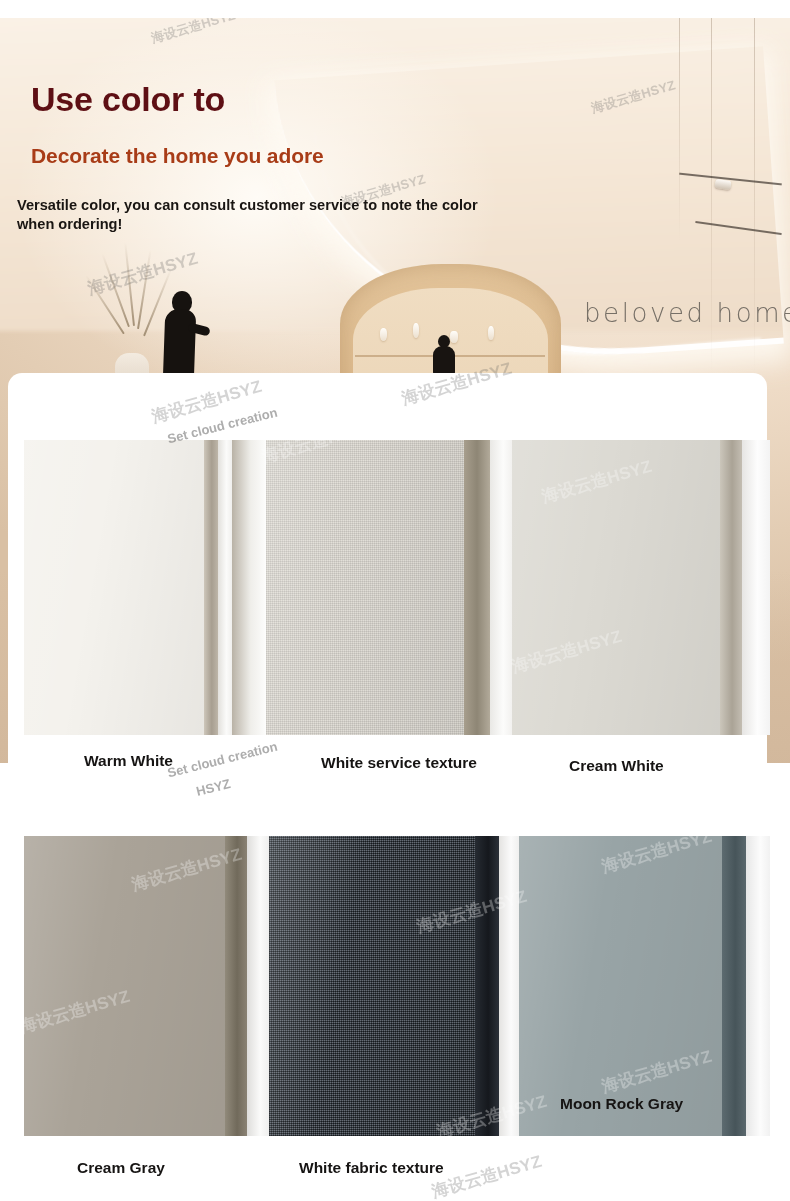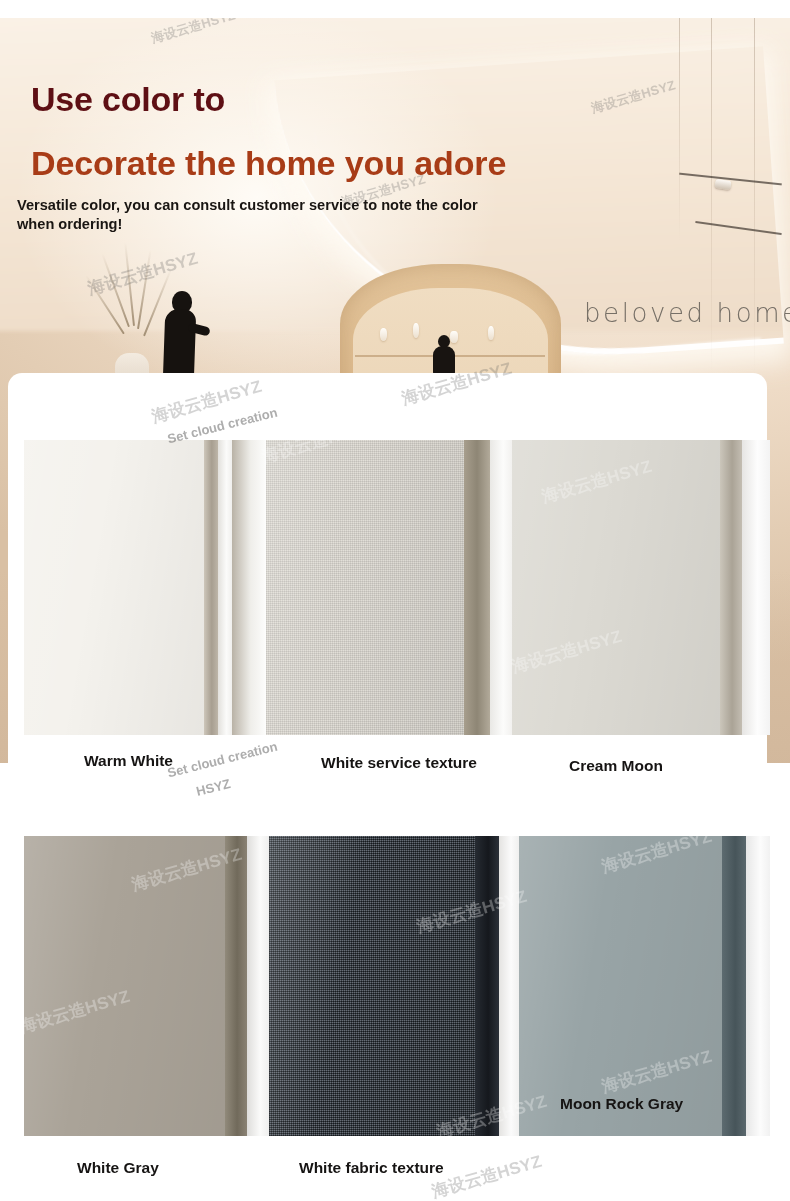--- a/index.html
+++ b/index.html
@@ -192,21 +192,21 @@
   
   .hero-text{ position:absolute; left:0; top:18px; width:790px; z-index:12; }
   .h1{
     position:absolute; left:31px; top:62px;
     font-size:34px; font-weight:700; letter-spacing:-.2px;
     color:#5e0f14;
     white-space:nowrap;
   }
   .h2{
     position:absolute; left:31px; top:126px;
-    font-size:34px; font-weight:700; letter-spacing:-.1px;
+    font-size:21px; font-weight:700; letter-spacing:-.1px;
     color:#a83c17;
     white-space:nowrap;
   }
   .sub{
     position:absolute; left:17px; top:178px;
     width:480px;
     font-size:14.6px; font-weight:700; line-height:1.33;
     color:#191512;
   }
   .beloved{
@@ -398,21 +398,21 @@
       <div class="face" style="background:#dcdad3;">
         <div class="sheen"></div>
       </div>
       <div class="edge" style="width:22px; background:linear-gradient(90deg,#cbc6bb,#aaa396 55%,#c3bdb2);"></div>
       <div class="hl" style="width:28px; background:linear-gradient(90deg,#e6e5e3,#fdfdfd 55%,#f3f3f3);"></div>
     </div>
   </div>
 
   <div class="label" style="left:84px;  top:752px;">Warm White</div>
   <div class="label" style="left:321px; top:754px;">White service texture</div>
-  <div class="label" style="left:569px; top:757px;">Cream Moon</div>
+  <div class="label" style="left:569px; top:757px;">Cream White</div>
 
   <div class="swatch-row row2">
 
     <div class="swatch" style="left:24px; width:245px;">
       <div class="face" style="background:#aaa398;">
         <div class="sheen"></div>
       </div>
       <div class="edge" style="width:22px; background:linear-gradient(90deg,#918a7b,#716a5b 55%,#8a8274);"></div>
       <div class="hl" style="width:22px; background:linear-gradient(90deg,#dedddb,#fbfbfa 60%,#efefee);"></div>
     </div>
@@ -428,21 +428,21 @@
 
     <div class="swatch" style="left:519px; width:251px;">
       <div class="face" style="background:#98a4a6;">
         <div class="sheen"></div>
       </div>
       <div class="edge" style="width:24px; background:linear-gradient(90deg,#5d6b70,#47555a 55%,#5a686d);"></div>
       <div class="hl" style="width:24px; background:linear-gradient(90deg,#e7e7e7,#fcfcfc 60%,#f1f1f1);"></div>
     </div>
   </div>
 
-  <div class="label" style="left:77px;  top:1159px;">White Gray</div>
+  <div class="label" style="left:77px;  top:1159px;">Cream Gray</div>
   <div class="label" style="left:299px; top:1159px;">White fabric texture</div>
   <div class="label" style="left:560px; top:1095px;">Moon Rock Gray</div>
 
   <div class="wm light" style="left:18px;  top:1000px; transform:rotate(-16deg);">海设云造HSYZ</div>
   <div class="wm light" style="left:415px; top:900px;  transform:rotate(-16deg);">海设云造HSYZ</div>
   <div class="wm light" style="left:600px; top:1060px; transform:rotate(-16deg);">海设云造HSYZ</div>
   <div class="wm light" style="left:600px; top:840px;  transform:rotate(-16deg);">海设云造HSYZ</div>
   <div class="wm light" style="left:130px; top:858px;  transform:rotate(-16deg);">海设云造HSYZ</div>
   <div class="wm light" style="left:435px; top:1105px; transform:rotate(-16deg);">海设云造HSYZ</div>
   <div class="wm dark" style="left:430px; top:1165px; transform:rotate(-16deg);">海设云造HSYZ</div>

